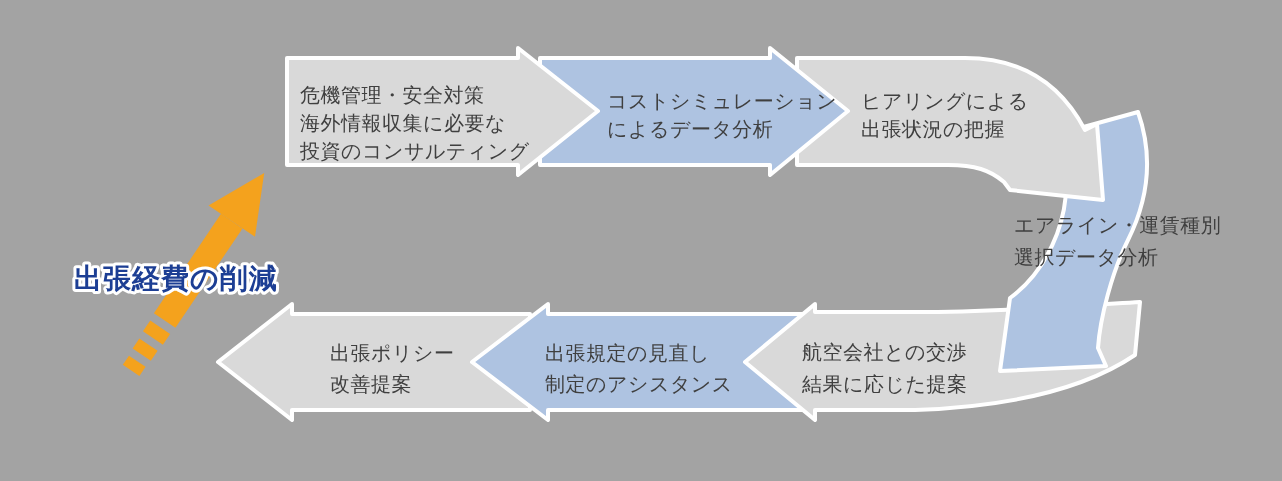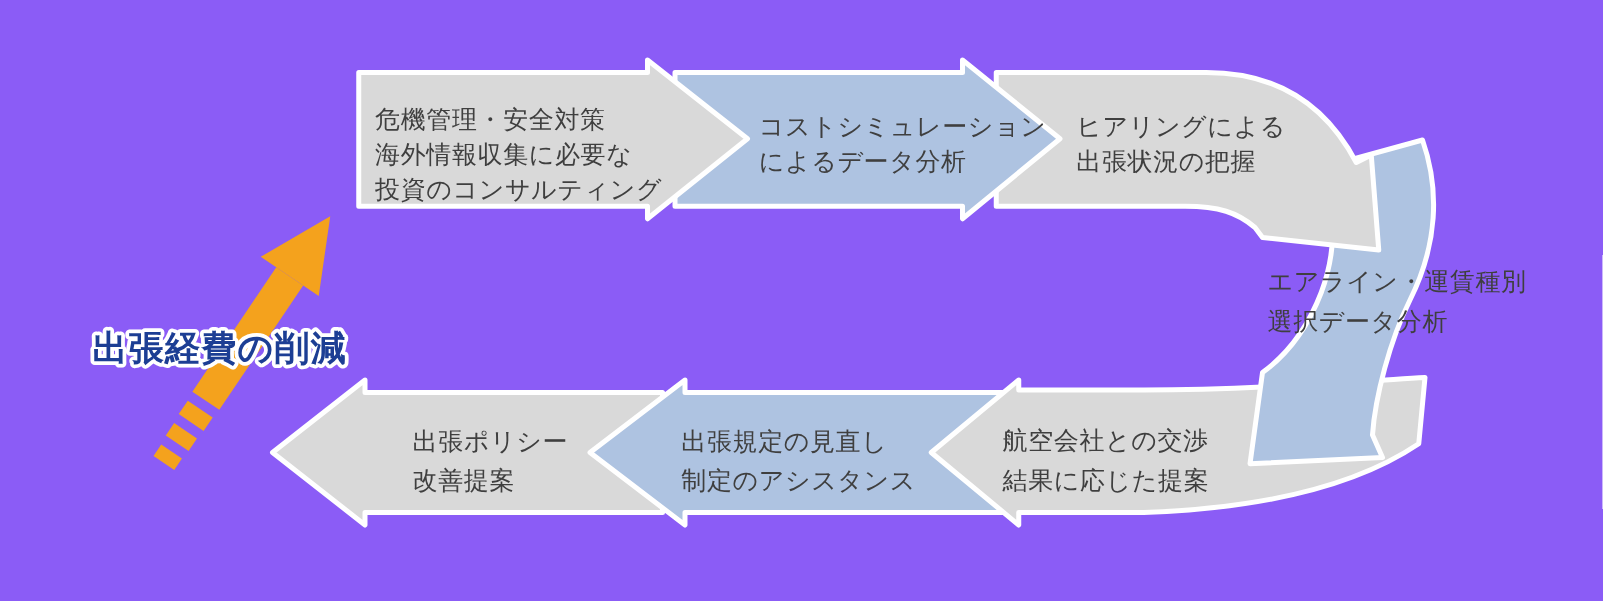--- a/index.html
+++ b/index.html
@@ -1,16 +1,16 @@
 <!DOCTYPE html>
 <html><head>
 <meta charset="utf-8">
 <style>
   html,body{margin:0;padding:0;background:#ffffff;}
-  .stage{position:relative;width:1282px;height:481px;background:#8b5cf6;overflow:hidden;
+  .stage{position:relative;width:1282px;height:481px;background:#a3a3a3;overflow:hidden;
          font-family:"Liberation Sans","DejaVu Sans",sans-serif;}
   svg{display:block;}
   .shape-gray{fill:#d9d9d9;stroke:#ffffff;stroke-width:4;stroke-linejoin:round;}
   .shape-blue{fill:#aec3e1;stroke:#ffffff;stroke-width:4;stroke-linejoin:round;}
   .shape-orange{fill:#f4a21d;stroke:none;}
   .lbl{font-size:20px;fill:#3f3f3f;letter-spacing:0.5px;}
   .outcome-lbl{font-size:28px;font-weight:bold;fill:#1c3e94;letter-spacing:1px;
                stroke:#ffffff;stroke-width:6;paint-order:stroke;stroke-linejoin:round;}
 </style>
 </head>

